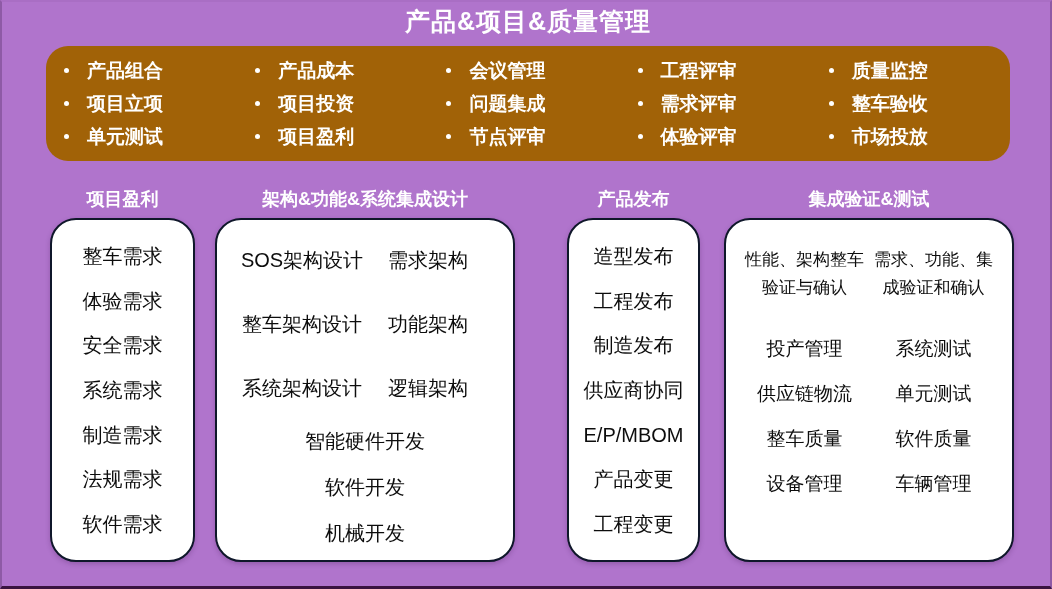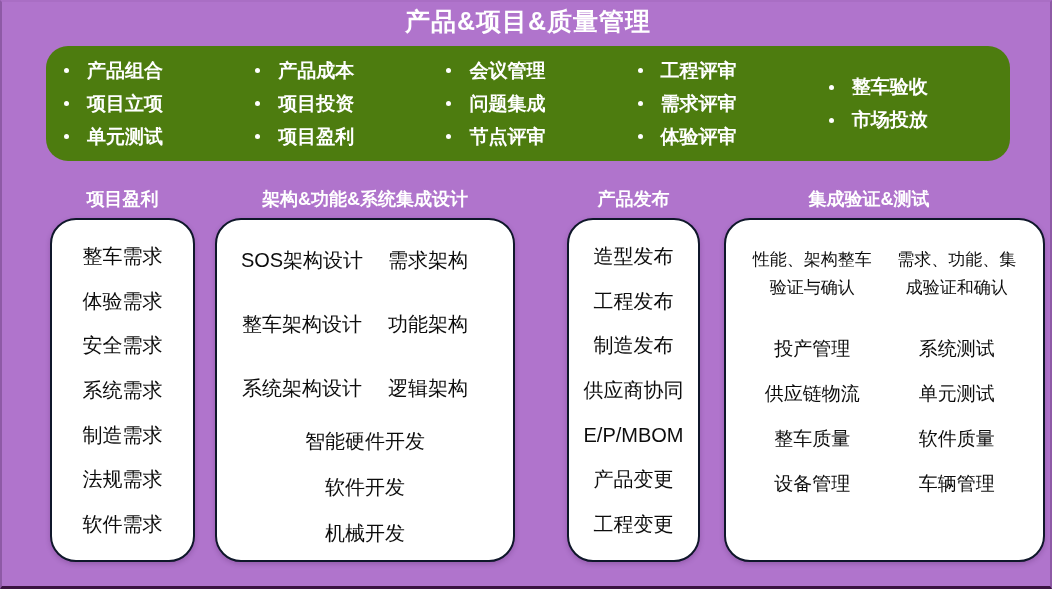--- a/index.html
+++ b/index.html
@@ -40,21 +40,21 @@
     white-space: nowrap;
   }
 
   
   #top-banner {
     position: absolute;
     left: 44px;
     top: 44px;
     width: 964px;
     height: 115px;
-    background: #4d7c0f;
+    background: #a16207;
     border-radius: 22px;
     display: flex;
     flex-direction: row;
     align-items: center;
     box-sizing: border-box;
     padding: 6px 4px 6px 4px;
   }
   .banner-col {
     flex: 1 1 0;
     display: flex;
@@ -243,20 +243,24 @@
         <span class="bullet"></span>
         <span>需求评审</span>
       </div>
       <div class="banner-item">
         <span class="bullet"></span>
         <span>体验评审</span>
       </div>
     </div>
 
     <div class="banner-col">
+      <div class="banner-item">
+        <span class="bullet"></span>
+        <span>质量监控</span>
+      </div>
       <div class="banner-item">
         <span class="bullet"></span>
         <span>整车验收</span>
       </div>
       <div class="banner-item">
         <span class="bullet"></span>
         <span>市场投放</span>
       </div>
     </div>
 
@@ -301,21 +305,21 @@
       <div class="cell">造型发布</div>
       <div class="cell">工程发布</div>
       <div class="cell">制造发布</div>
       <div class="cell">供应商协同</div>
       <div class="cell">E/P/MBOM</div>
       <div class="cell">产品变更</div>
       <div class="cell">工程变更</div>
     </div>
   </div>
 
-  <div class="card" id="card-validation" style="left:722px; width:321px;">
+  <div class="card" id="card-validation" style="left:722px; width:290px;">
     <div class="pair-row">
       <div>
         <div class="pair-cell">性能、架构整车</div>
         <div class="pair-cell">验证与确认</div>
       </div>
       <div>
         <div class="pair-cell">需求、功能、集</div>
         <div class="pair-cell">成验证和确认</div>
       </div>
     </div>

